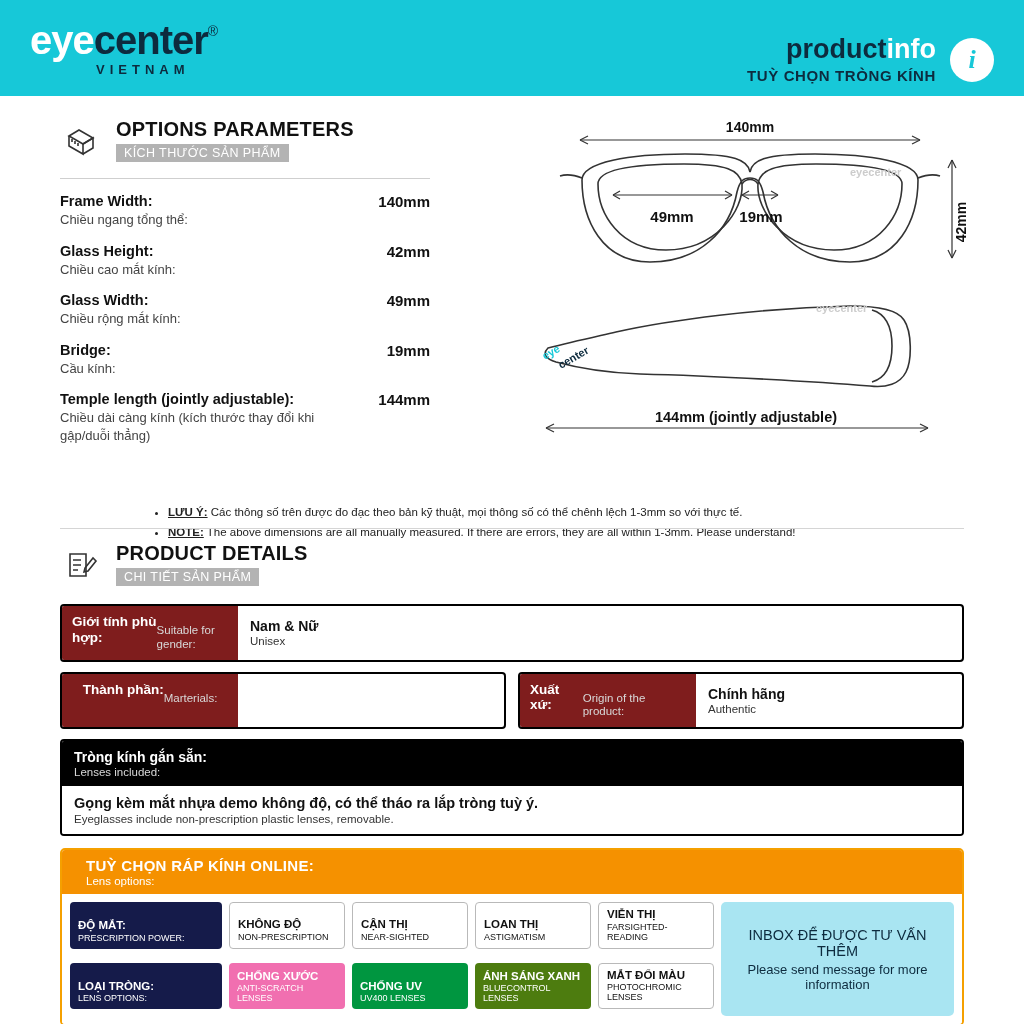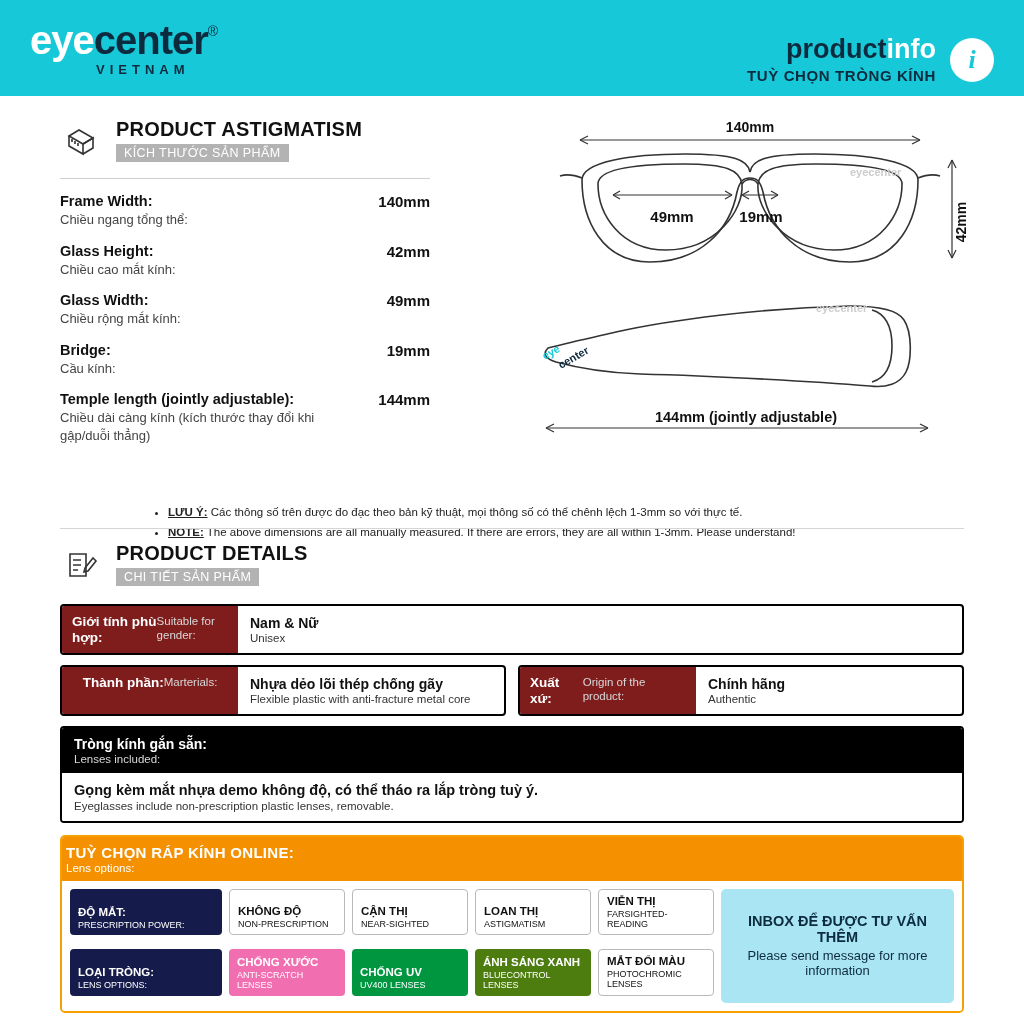--- a/index.html
+++ b/index.html
@@ -67,56 +67,56 @@
   
   .details-head { position:absolute; left:60px; top:542px; }
   .grid { position:absolute; left:60px; top:604px; width:904px; }
   .row2 { display:flex; gap:12px; margin-bottom:10px; }
   .cell { flex:1; display:flex; border:2px solid #000; border-radius:4px; overflow:hidden; }
   .cell .k {
     background:#7f1d1d; color:#fff; padding:8px 10px; width:176px; flex:none;
     display:flex; flex-direction:row; justify-content:center;
   }
   .cell .k .t1 { font-size:13.5px; font-weight:bold; line-height:1.15; }
-  .cell .k .t2 { font-size:11.5px; color:#d8d8d8; line-height:1.2; margin-top:1px; }
+  .cell .k .t2 { font-size:11.5px; color:#d8d8d8; line-height:1.2; margin-top:10px; }
   .cell .v { padding:8px 12px; display:flex; flex-direction:column; justify-content:center; background:#fff;}
   .cell .v .t1 { font-size:14px; font-weight:bold; }
   .cell .v .t2 { font-size:11.5px; color:#333; margin-top:1px; }
 
   .lens-block { border:2px solid #000; border-radius:4px; overflow:hidden; margin-bottom:12px; }
   .lens-block .top { background:#000; color:#fff; padding:8px 12px; }
   .lens-block .top .t1 { font-size:14px; font-weight:bold; }
   .lens-block .top .t2 { font-size:11.5px; color:#d8d8d8; margin-top:1px;}
   .lens-block .bot { padding:9px 12px; background:#fff; }
   .lens-block .bot .t1 { font-size:14.5px; font-weight:bold; }
   .lens-block .bot .t2 { font-size:11.5px; color:#333; margin-top:2px;}
 
   .orange-block { border:2px solid #f5a000; border-radius:5px; overflow:hidden; }
-  .orange-block .top { background:#f59100; color:#fff; padding:7px 4px; }
+  .orange-block .top { background:#f59100; color:#fff; padding:7px 24px; }
   .orange-block .top .t1 { font-size:15px; font-weight:bold; letter-spacing:.3px;}
   .orange-block .top .t2 { font-size:11.5px; margin-top:1px; }
   .orange-block .body { padding:8px; background:#fff; }
   .opt-row { display:flex; gap:7px; margin-bottom:7px; }
   .chip {
     border-radius:4px; padding:5px 8px; width:116px; flex:none;
     display:flex; flex-direction:column; justify-content:flex-end; min-height:40px;
   }
   .chip .t1 { font-size:11.5px; font-weight:bold; line-height:1.1; }
   .chip .t2 { font-size:9px; line-height:1.1; margin-top:2px; }
   .chip.key { background:#151b4a; color:#fff; width:152px; }
   .chip.plain { background:#fff; color:#111; border:1px solid #b9b9b9; }
   .chip.pink { background:#f16fb0; color:#fff; }
   .chip.green { background:#009640; color:#fff; }
   .chip.blue { background:#4d7c0f; color:#fff; }
   .chip.gray { background:#fff; color:#111; border:1px solid #b9b9b9; }
   .inbox {
     flex:1; background:#a9e5f2; border-radius:5px; display:flex; flex-direction:column;
     align-items:center; justify-content:center; text-align:center; padding:6px;
   }
-  .inbox .t1 { font-size:14.5px; font-weight:bold; color:#0d2b3e; }
+  .inbox .t1 { font-size:14.5px; font-weight:normal; color:#0d2b3e; }
   .inbox .t2 { font-size:13px; color:#0d2b3e; margin-top:3px; }
   .opt-wrap { display:flex; gap:7px; }
   .left-opts { display:flex; flex-direction:column; gap:7px; }
 </style>
 </head>
 <body>
 
 <div class="page">
 
   <div class="header">
@@ -145,21 +145,21 @@
         <svg width="36" height="36" viewBox="0 0 36 36">
           <g fill="none" stroke="#333" stroke-width="1.6">
             <path d="M6 14 L16 8 L30 16 L20 22 Z"></path>
             <path d="M6 14 L6 24 L20 32 L20 22"></path>
             <path d="M20 22 L30 16 L30 26 L20 32"></path>
             <path d="M9 17 L9 20 M12 19 L12 22 M15 21 L15 24"></path>
           </g>
         </svg>
       </div>
       <div class="sec-text">
-        <h2>PRODUCT ASTIGMATISM</h2>
+        <h2>OPTIONS PARAMETERS</h2>
         <span class="sub">KÍCH THƯỚC SẢN PHẨM</span>
       </div>
     </div>
     <div class="rule"></div>
 
     <div class="prow">
       <div class="lab">Frame Width:</div>
       <div class="vie">Chiều ngang tổng thể:</div>
       <div class="val">140mm</div>
     </div>
@@ -288,24 +288,20 @@
         </div>
       </div>
     </div>
 
     <div class="row2">
       <div class="cell">
         <div class="k">
           <div class="t1">Thành phần:</div>
           <div class="t2">Marterials:</div>
         </div>
-        <div class="v">
-          <div class="t1">Nhựa dẻo lõi thép chống gãy</div>
-          <div class="t2">Flexible plastic with anti-fracture metal core</div>
-        </div>
       </div>
       <div class="cell">
         <div class="k">
           <div class="t1">Xuất xứ:</div>
           <div class="t2">Origin of the product:</div>
         </div>
         <div class="v">
           <div class="t1">Chính hãng</div>
           <div class="t2">Authentic</div>
         </div>

